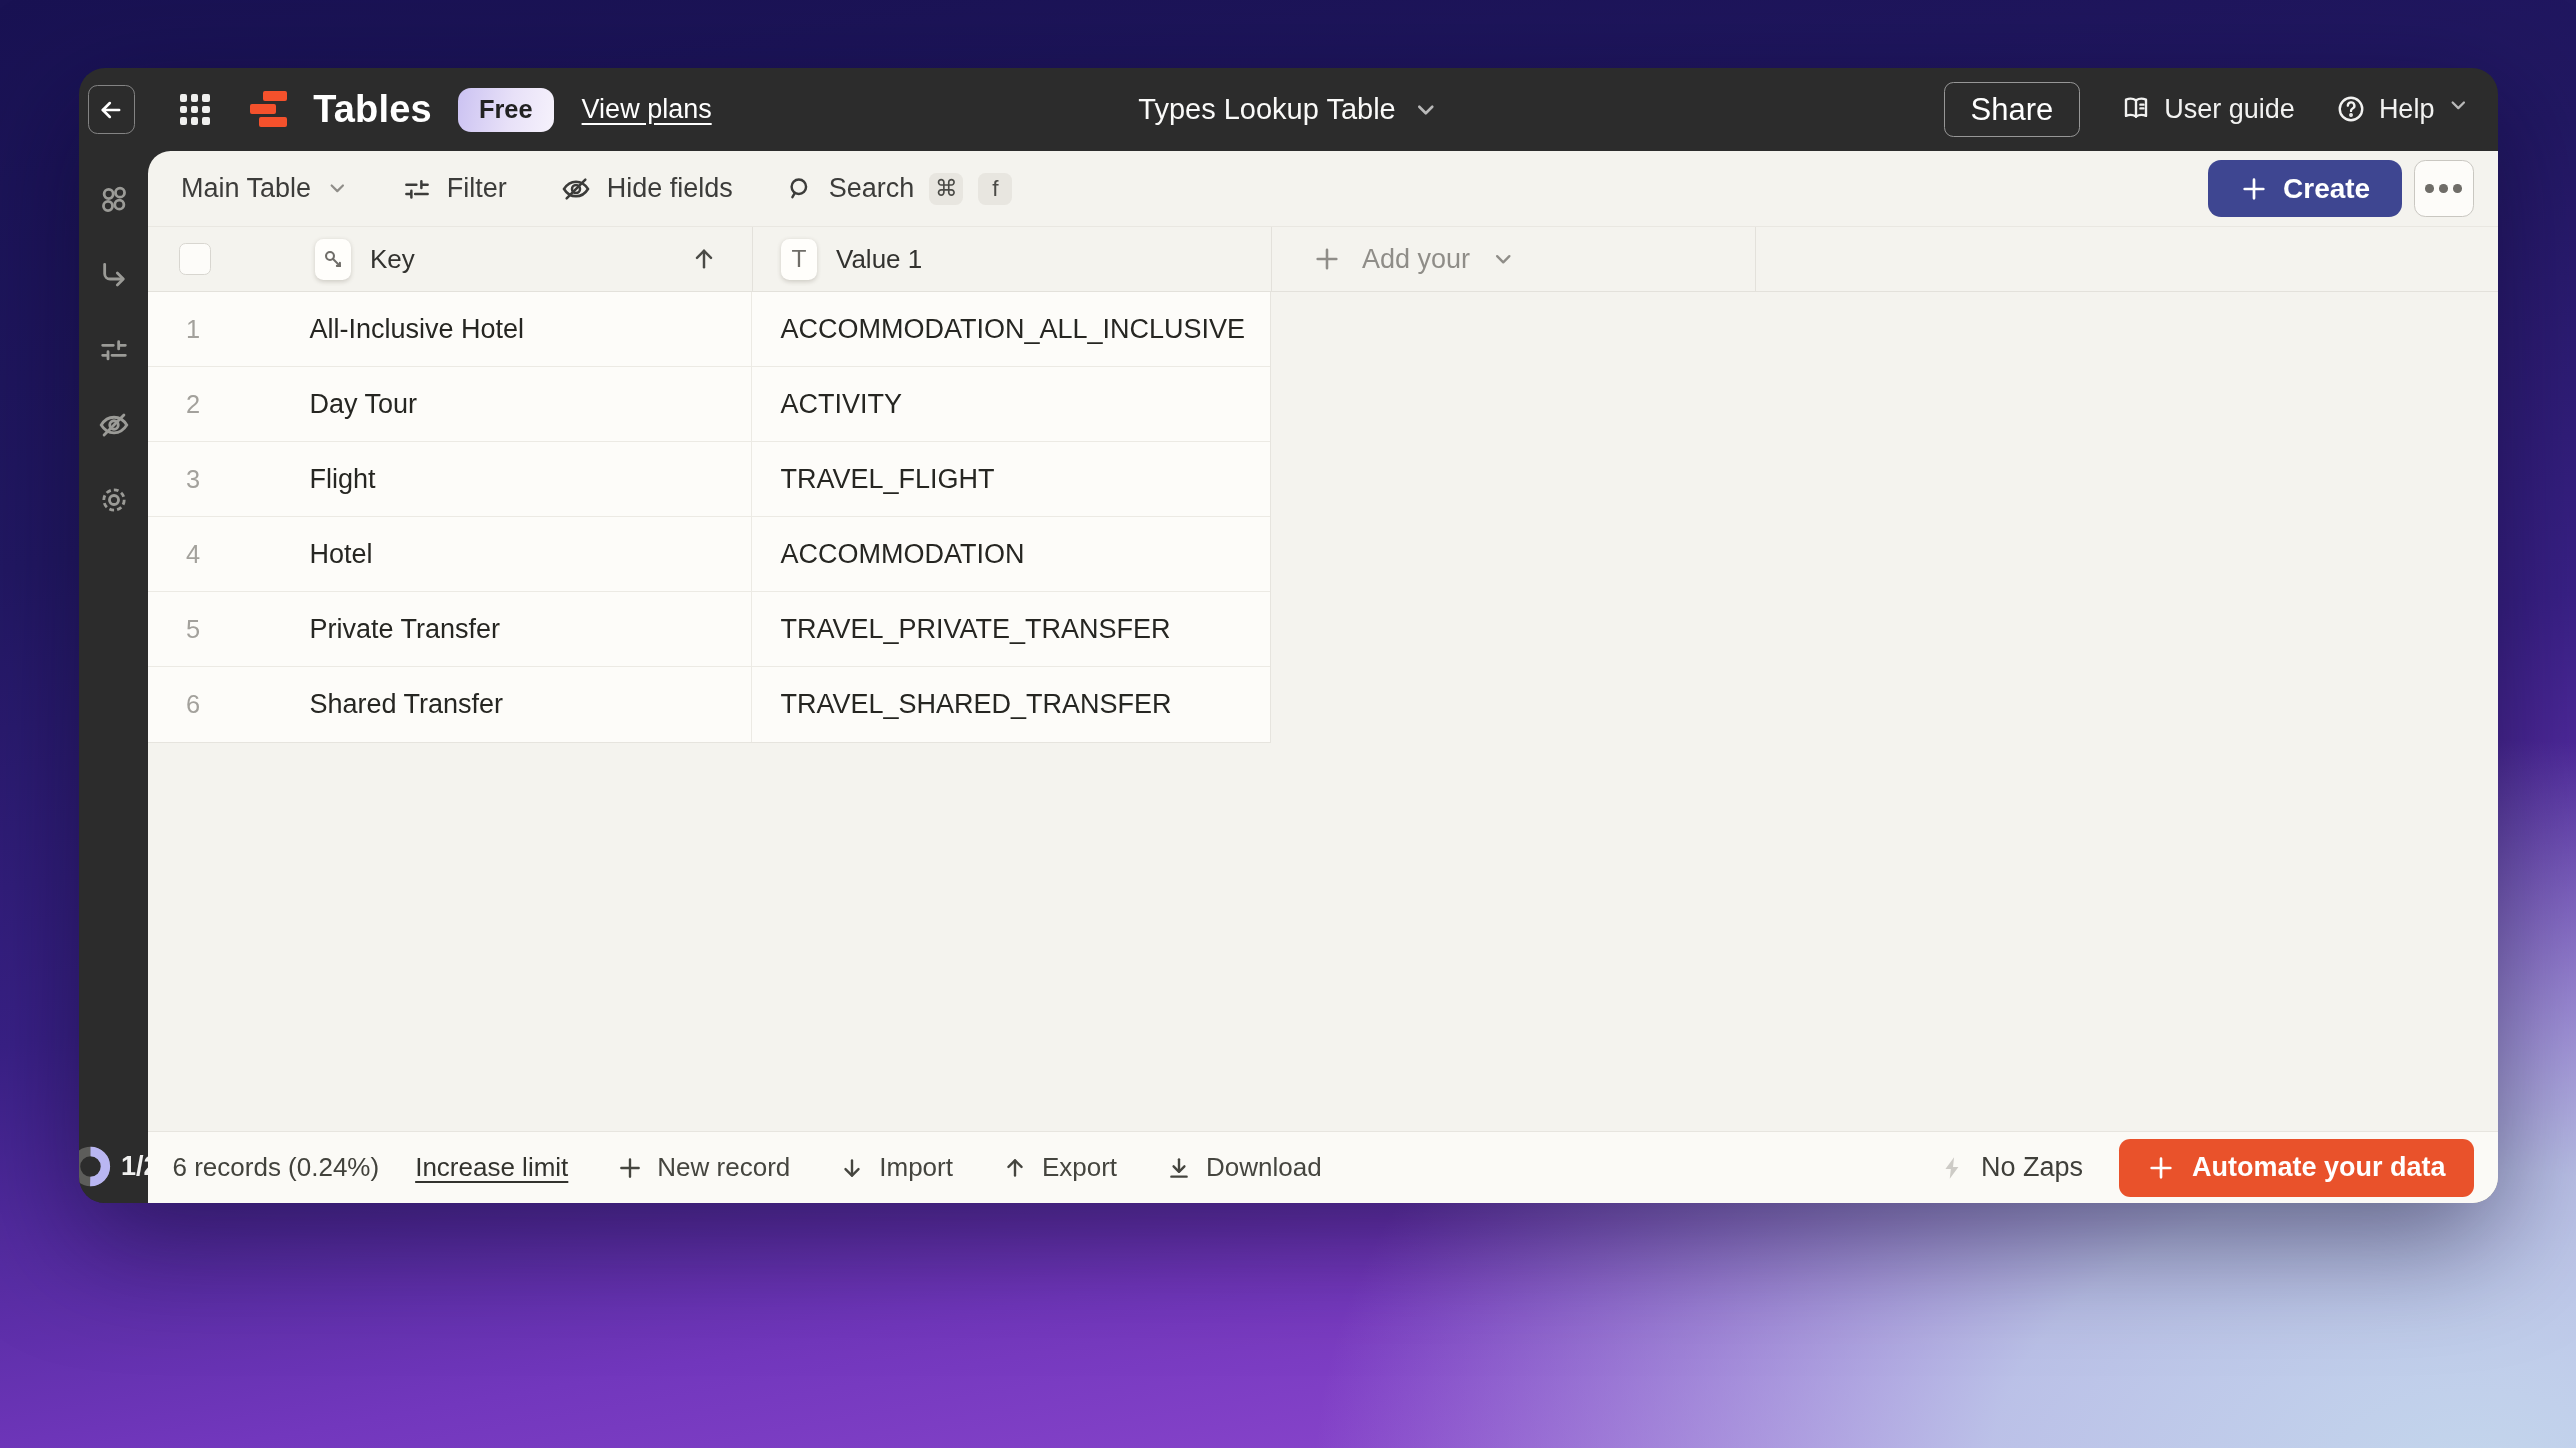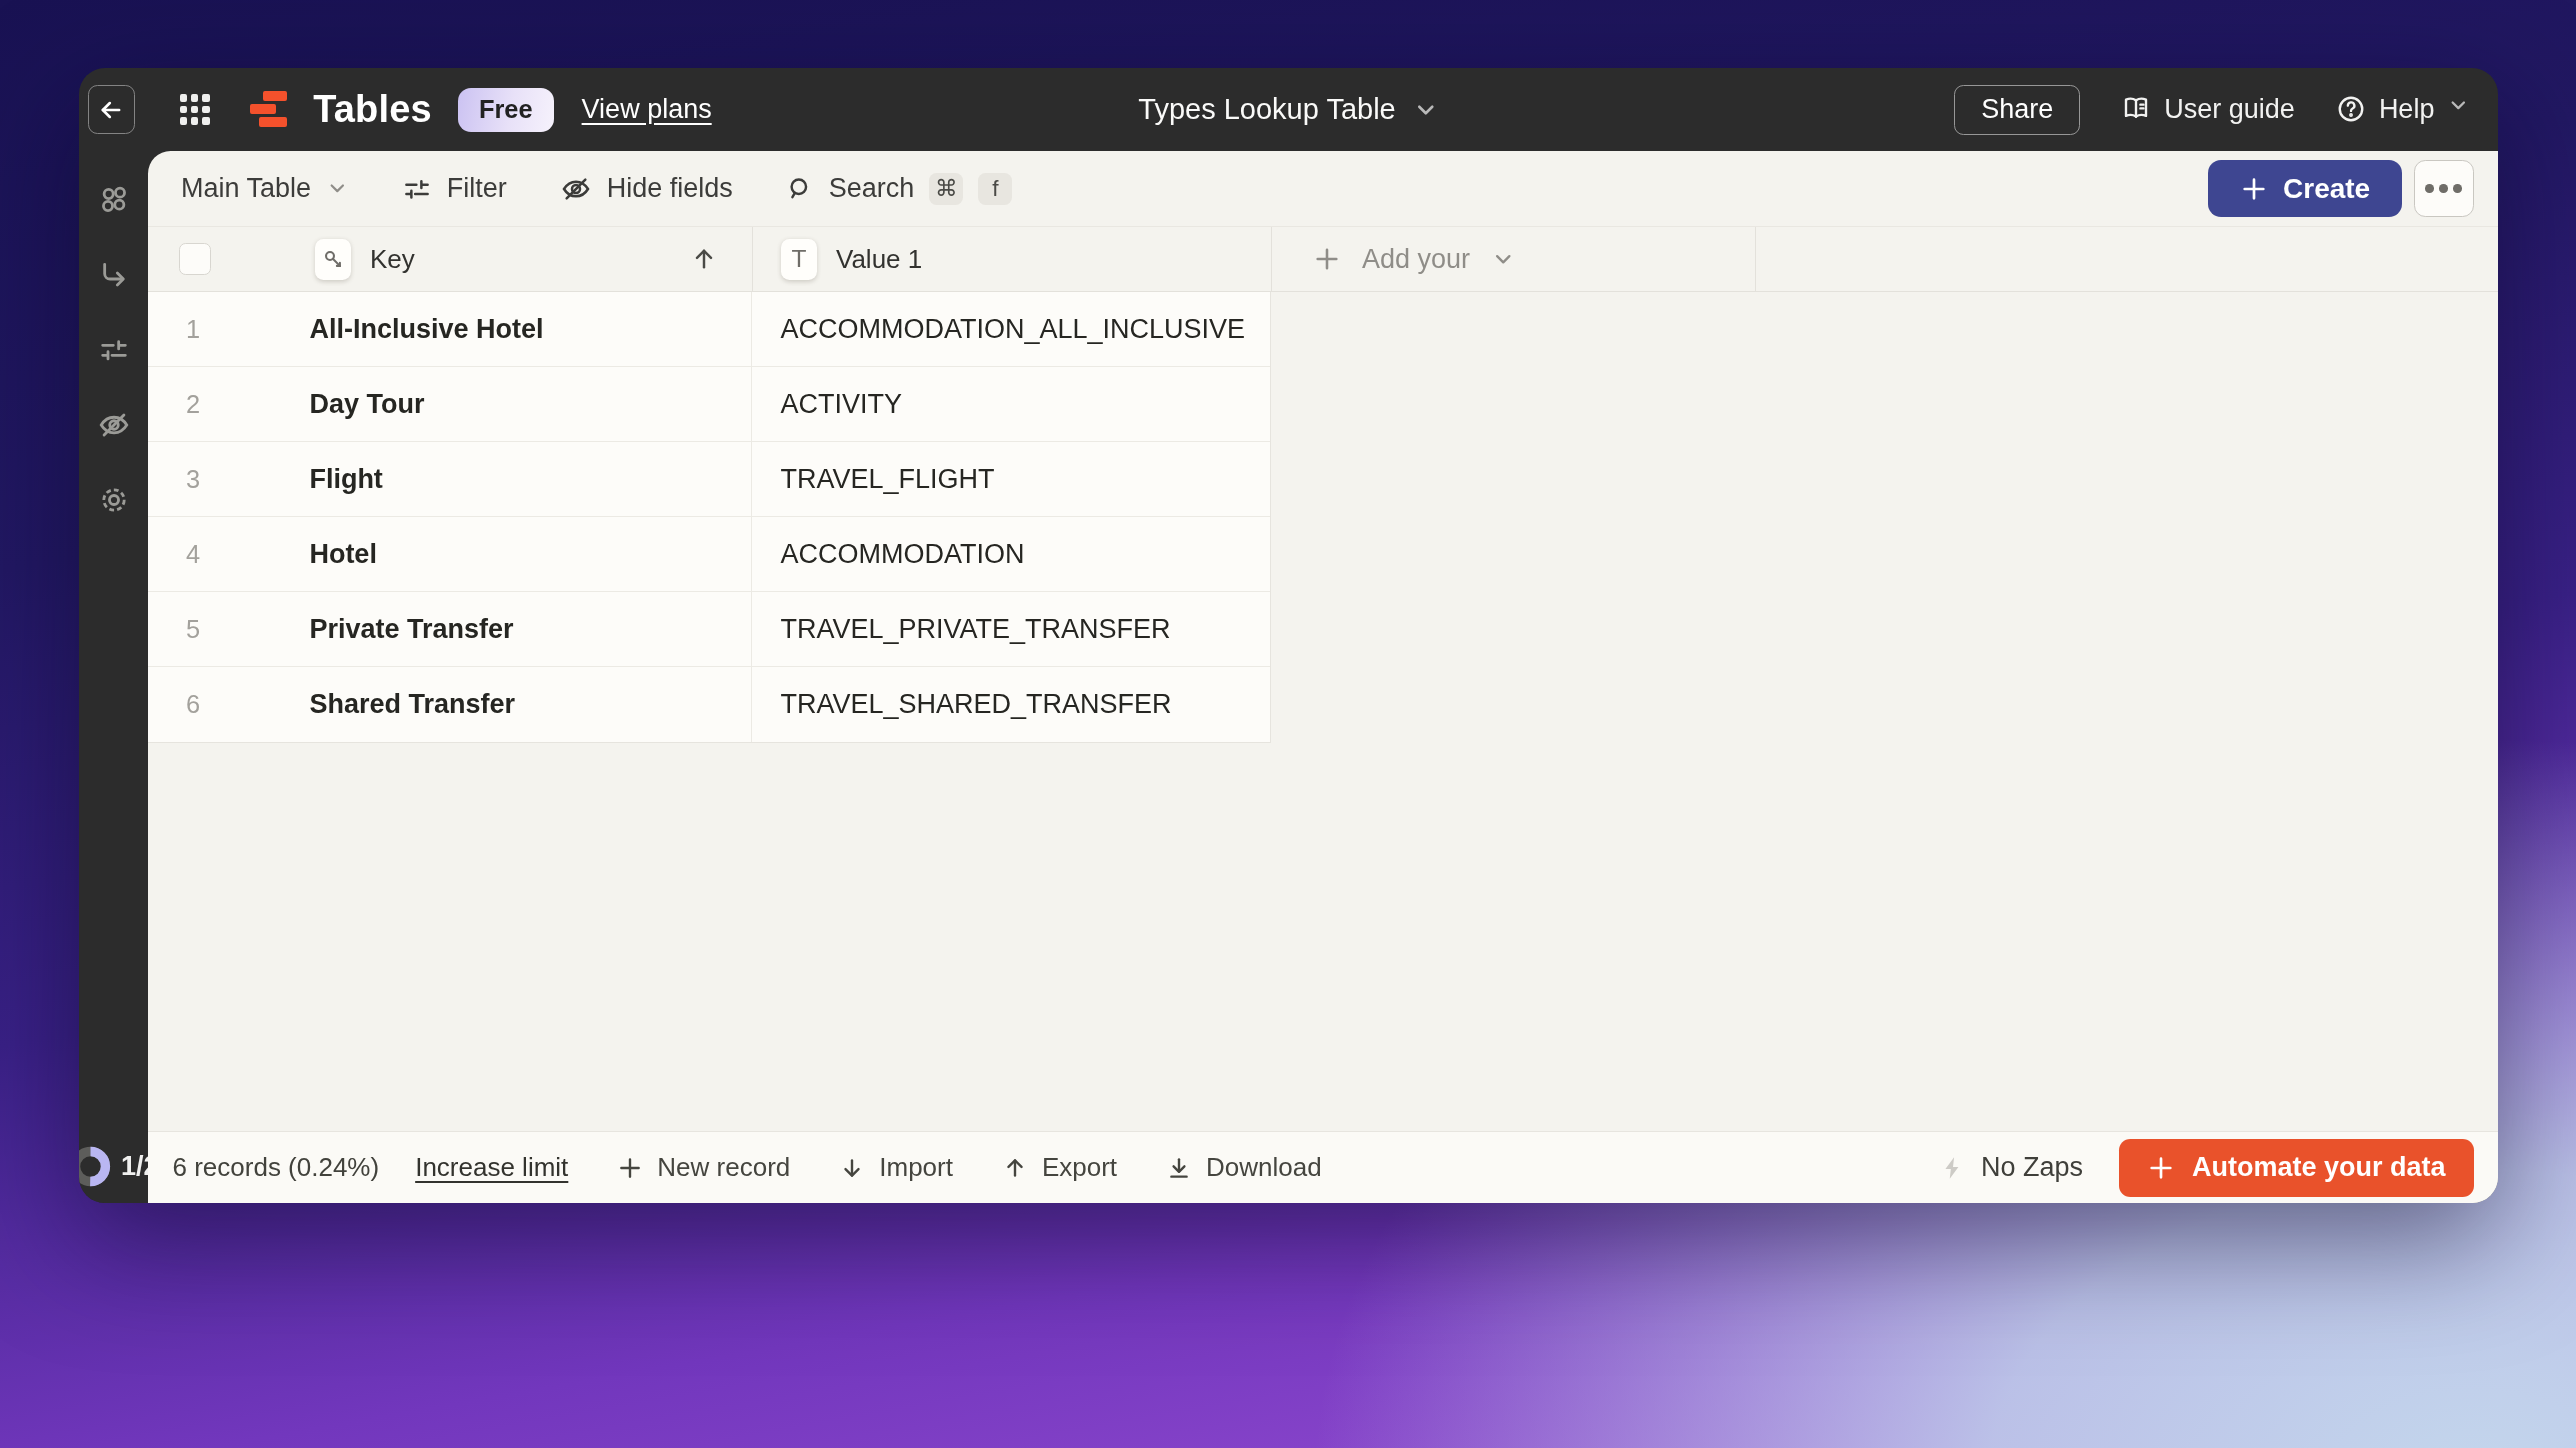--- a/index.html
+++ b/index.html
@@ -26,21 +26,21 @@
   .logo i:nth-child(1){ left:13px; top:1.9px;  width:24.5px; }
   .logo i:nth-child(2){ left:0;    top:15px; width:26px; }
   .logo i:nth-child(3){ left:9.4px; top:28px; width:28px; }
   .app-title{ margin-left:22.6px; font-size:38px; font-weight:600; color:#fff; letter-spacing:0.2px;}
   .free-badge{ margin-left:26px; padding:7.5px 21px; border-radius:13px; font-size:25.4px; font-weight:700; color:#222;
     background:linear-gradient(100deg,#cbc2f2 0%,#e8e1f8 55%,#f6f2fc 100%);}
   .view-plans{ margin-left:28px; font-size:27px; color:#fff; text-decoration:underline; text-underline-offset:4.7px; cursor:pointer;}
   .tb-center{ position:absolute; left:50%; transform:translateX(-50%); display:flex; align-items:center; gap:17px;}
   .table-title{ font-size:29px; font-weight:500; color:#fafaf9;}
   .tb-right{ margin-left:auto; display:flex; align-items:center; padding-right:28px; gap:41px;}
-  .share-btn{ border:1.9px solid #979797; border-radius:9.4px; padding:8.5px 26px; font-size:27px; color:#fff; background:transparent; cursor:pointer;}
+  .share-btn{ border:1.9px solid #979797; border-radius:9.4px; padding:8.5px 26px; font-size:31px; color:#fff; background:transparent; cursor:pointer;}
   .tb-item{ display:flex; gap:13px; font-size:27px; color:#f2f2f1; cursor:pointer;}
   svg{ display:block; }
   
   .sidebar{ position:absolute; left:0; top:83px; bottom:0; width:69px; background:#2c2c2c; display:flex; flex-direction:column; align-items:center;}
   .side-ic{ width:53px; height:53px; margin-top:22px; display:flex; align-items:center; justify-content:center; color:#9b9b97; cursor:pointer;}
   .side-bottom{ margin-top:auto; margin-bottom:15px; display:flex; flex-direction:row; align-items:center; gap:9.4px;}
   .usage-label{ font-size:27px; font-weight:700; color:#f0f0ef;}
   
   .content{ position:absolute; left:69px; top:83px; right:0; bottom:0; background:#f4f3ee; border-top-left-radius:22.6px; overflow:hidden;}
   .toolbar{ height:75px; display:flex; align-items:center; padding:0 24.5px 0 33px; gap:53px; color:#3c3c3a;}
@@ -57,21 +57,21 @@
   .gh-key{ width:450px; display:flex; align-items:center; padding-left:13px; position:relative; cursor:pointer;}
   .gh-value{ width:519px; display:flex; align-items:center; padding-left:28px; border-left:0.9px solid #e3e1db; cursor:pointer;}
   .gh-add{ width:485px; display:flex; align-items:center; padding-left:41px; gap:21px; border-left:0.9px solid #e3e1db; border-right:0.9px solid #e3e1db; color:#8f8d88; font-size:27px; cursor:pointer;}
   .type-badge{ width:36px; height:41px; background:#fffefb; border-radius:8.5px; box-shadow:0 1.9px 4.7px rgba(80,75,60,.22); display:flex; align-items:center; justify-content:center; color:#6f6d68; margin-right:19px;}
   .col-label{ font-size:26px; font-weight:500;}
   .sort-arrow{ position:absolute; right:34px; color:#4a4a46;}
   .rows-block{ width:1123px; background:#fdfcf9; border-right:0.9px solid #e6e4de; border-bottom:0.9px solid #e6e4de;}
   .t-row{ height:75px; display:flex; align-items:center; border-bottom:0.9px solid #eceae4; font-size:27px; color:#262622;}
   .t-row:last-child{ border-bottom:none;}
   .row-num{ width:154px; padding-left:38px; font-size:25.4px; color:#a3a19c;}
-  .cell-key{ width:450px; padding-left:7.5px;font-weight:bold;}
+  .cell-key{ width:450px; padding-left:7.5px;}
   .cell-value{ width:519px; padding-left:28px; border-left:0.9px solid #eceae4; align-self:stretch; display:flex; align-items:center;}
   
   .statusbar{ position:absolute; left:0; right:0; bottom:0; height:72px; background:#fbfaf6; border-top:0.9px solid #e7e5df; display:flex; align-items:center; padding:0 24.5px; gap:49px; color:#45453f;}
   .records{ font-size:26px; color:#42423c;}
   .increase{ font-size:26px; color:#33332e; text-decoration:underline; text-underline-offset:4.7px; cursor:pointer;}
   .sb-item{ display:flex; align-items:center; gap:14px; font-size:26px; cursor:pointer;}
   .sb-right{ margin-left:auto; display:flex; align-items:center; gap:36px;}
   .zaps{ display:flex; align-items:center; gap:15px; font-size:27px; color:#3f3f3a;}
   .automate-btn{ display:flex; align-items:center; gap:17px; background:#e9522b; border:none; border-radius:11.3px; height:58px; padding:0 28px; color:#fff; font-size:27px; font-weight:600; cursor:pointer;}
 </style>

